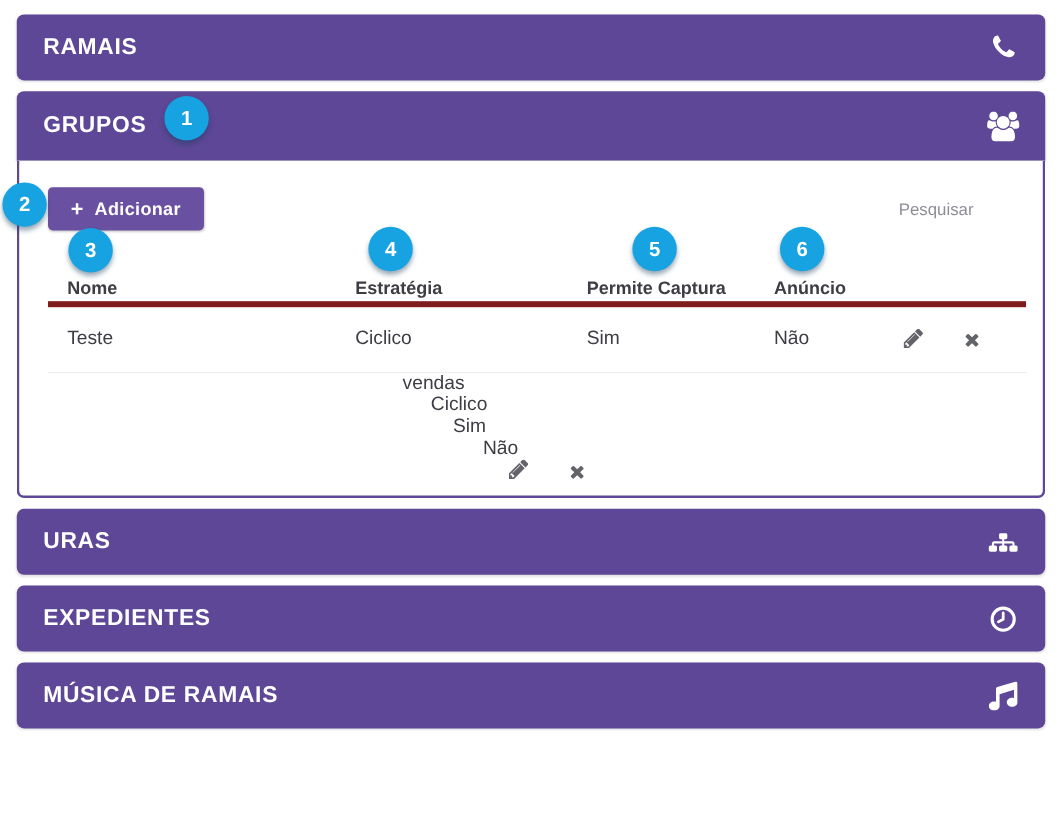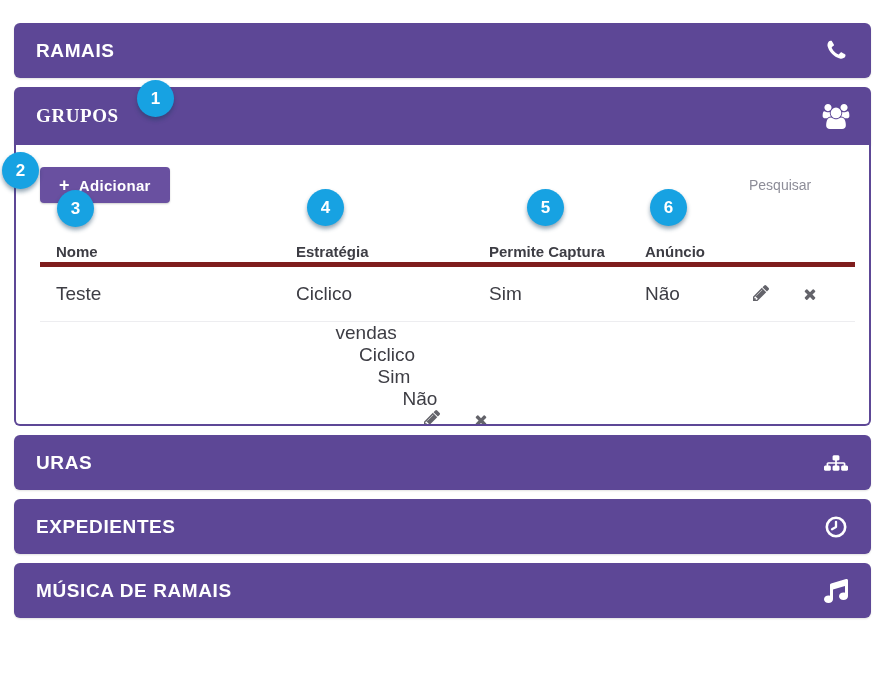--- a/index.html
+++ b/index.html
@@ -5,21 +5,21 @@
   * { margin: 0; padding: 0; box-sizing: border-box; }
   html, body { background: #ffffff; }
   body {
     width: 885px; height: 678px;
     font-family: "Liberation Sans", sans-serif;
     overflow: hidden;
   }
   .page {
     position: relative;
     width: 885px; height: 678px;
-    padding: 23px 14px 12px 14px;
+    padding: 12px 14px 12px 14px;
   }
 
   
   .panel {
     background: #5d4796;
     border-radius: 6px;
     height: 55px;
     display: flex;
     align-items: center;
     justify-content: space-between;
@@ -40,21 +40,20 @@
     color: #fff; font-size: 27px; font-weight: 700; line-height: 1;
   }
 
   
   .panel-group { margin-bottom: 9px; }
   .panel-group .panel.group-header {
     margin-bottom: 0;
     height: 58px;
     border-radius: 6px 6px 0 0;
     justify-content: flex-start;
-    font-family: Liberation Serif, serif;
   }
   .panel-group .panel.group-header .panel-icon { margin-left: auto; }
   .group-body {
     background: #ffffff;
     border: 2px solid #5d4796;
     border-top: none;
     border-radius: 0 0 6px 6px;
     height: 281px;
     overflow: hidden;
   }
@@ -106,21 +105,21 @@
     height: 27px;
     border-bottom: 5px solid #7f1d1d;
     font-weight: 700;
     color: #3d3d44;
     font-size: 15px;
   }
   .g-row {
     height: 55px;
     border-bottom: 1px solid #ededf0;
     color: #3d3d44;
-    font-size: 19px;
+    font-size: 16px;
   }
   .g-row:last-child { border-bottom: none; flex-direction: column; }
   .col-nome     { width: 240px; }
   .col-estr     { width: 193px; }
   .col-permite  { width: 156px; }
   .col-anuncio  { width: 106px; }
   .col-actions  {
     flex: 1;
     display: flex;
     align-items: center;

